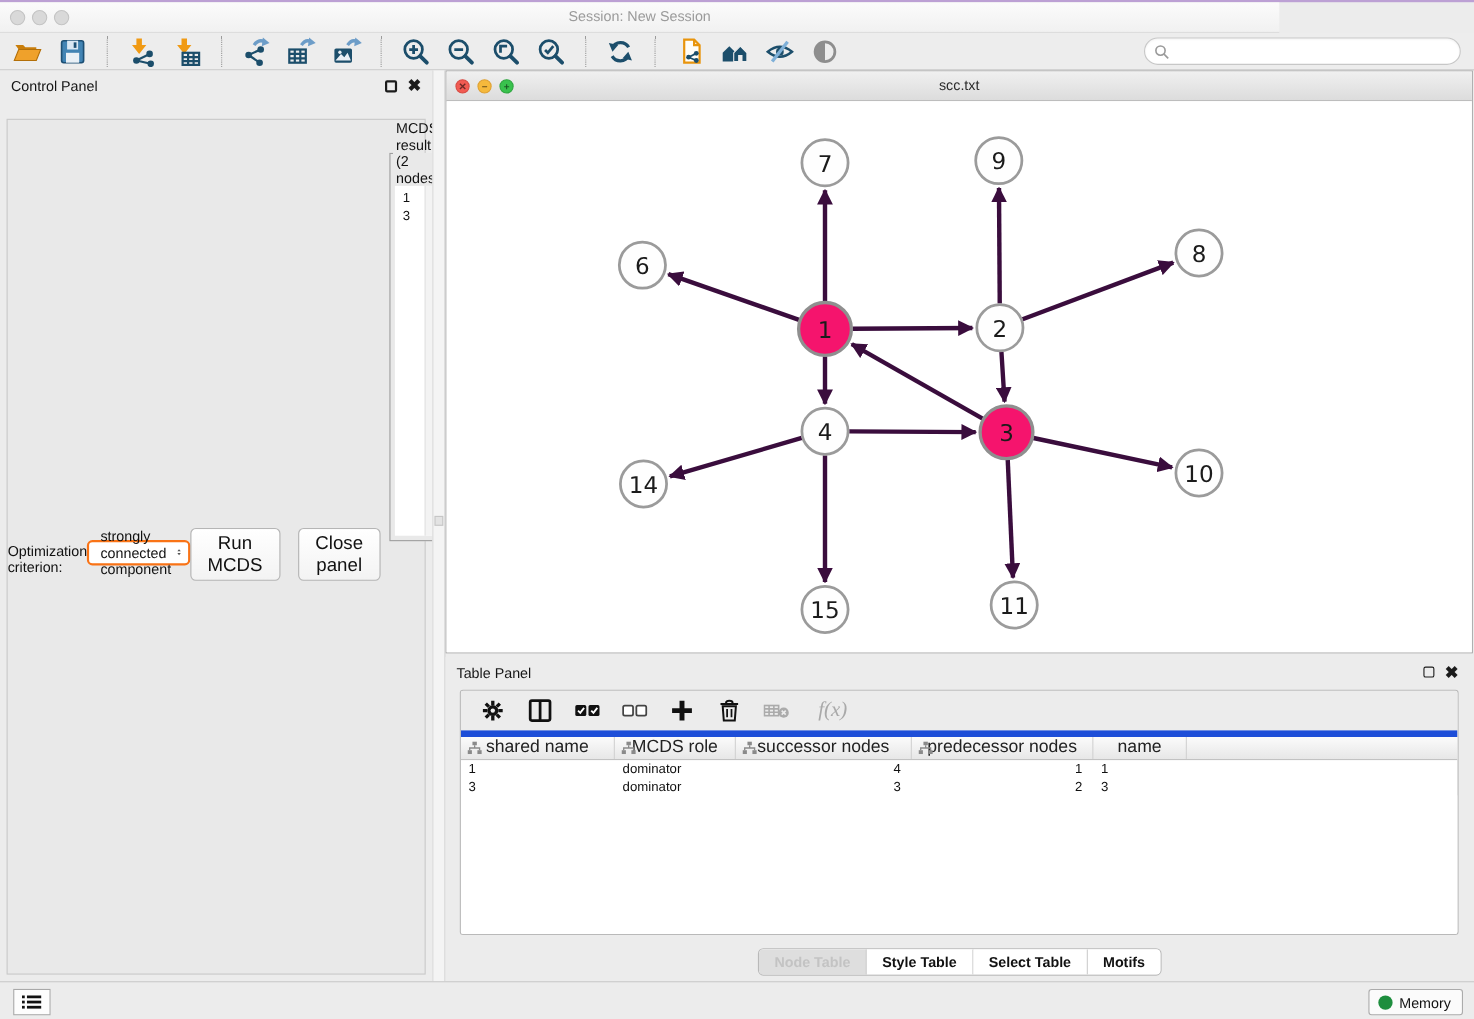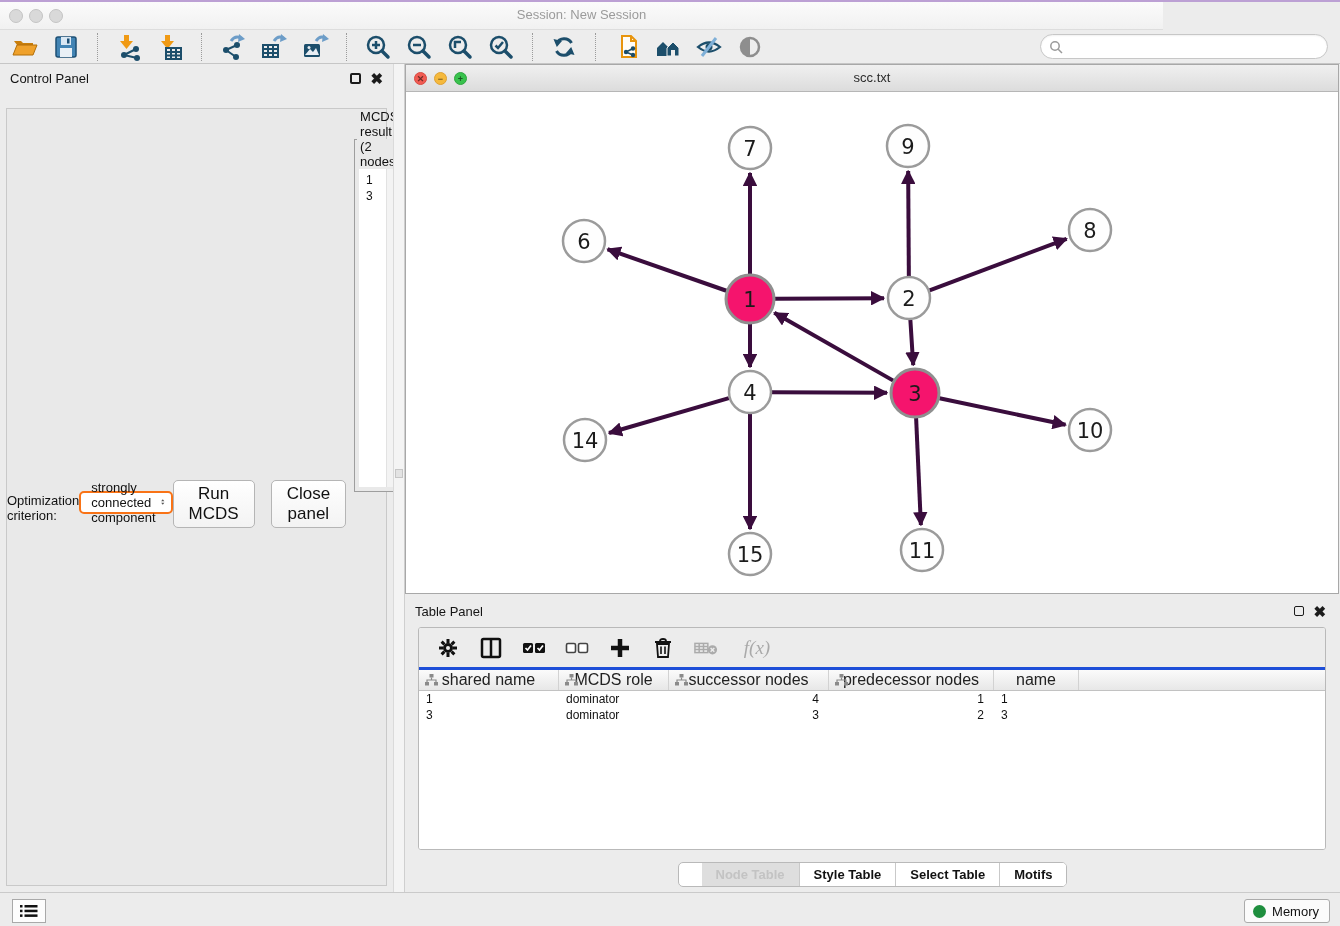--- a/index.html
+++ b/index.html
@@ -125,39 +125,39 @@
   .table-panel {
     position:absolute; left:405px; top:595px; width:935px; height:295px;
     background:#ECECEC;
   }
   .table-box {
     margin:2px 14px 0 13px; height:223px;
     border:1px solid #B9B9B9; border-radius:3px; background:#FFFFFF;
     display:flex; flex-direction:column; overflow:hidden;
   }
   .tbl-toolbar {
-    height:42px; background:#ECECEC; border-bottom:3px solid #1d4ed8;
+    height:42px; background:#ECECEC; border-bottom:6px solid #1d4ed8;
     display:flex; align-items:center; gap:19px; padding-left:17px;
   }
   .tbl-ic { width:24px; height:24px; display:flex; align-items:center; justify-content:center; }
   .fx-label { font-family:"Liberation Serif", serif; font-style:italic; font-size:19px; color:#A9A9A9; }
   .tbl-header { height:21px; display:flex; background:linear-gradient(#FBFBFB,#E7E7E7); border-bottom:1px solid #C2C2C2; }
   .th-cell {
     position:relative; display:flex; align-items:center; justify-content:center;
     font-size:16px; color:#222; border-right:1px solid #D2D2D2; height:100%;
   }
   .th-cell svg { position:absolute; left:6px; top:4px; }
   .c0{width:140px}.c1{width:110px}.c2{width:160px}.c3{width:165px}.c4{width:85px}.cf{flex:1;border-right:none}
   .tbl-row { height:16px; display:flex; font-size:12px; color:#111; }
   .td { height:16px; line-height:16px; }
   .td.left { padding-left:7px; text-align:left; }
   .td.right { padding-right:10px; text-align:right; }
   .tbl-fill { flex:1; background:#FFFFFF; }
   .tbl-tabs-row { display:flex; justify-content:center; margin-top:12px; }
-  .tbl-tabs { display:flex; border:1px solid #B9B9B9; border-radius:5px; overflow:hidden; background:#fff;padding-left:23px; }
+  .tbl-tabs { display:flex; border:1px solid #B9B9B9; border-radius:5px; overflow:hidden; background:#fff; }
   .tbl-tab { padding:4px 14px; font-size:13px; font-weight:bold; color:#111; background:#FFFFFF; border-right:1px solid #C9C9C9; }
   .tbl-tab:last-child { border-right:none; }
   .tbl-tab.active { background:#DEDEDE; color:#C3C3C3; }
   
   .statusbar {
     position:absolute; left:0; top:890px; width:1340px; height:36px;
     background:#ECECEC; border-top:1px solid #CACACA;
   }
   .list-btn {
     position:absolute; left:12px; top:6px; width:34px; height:24px;

